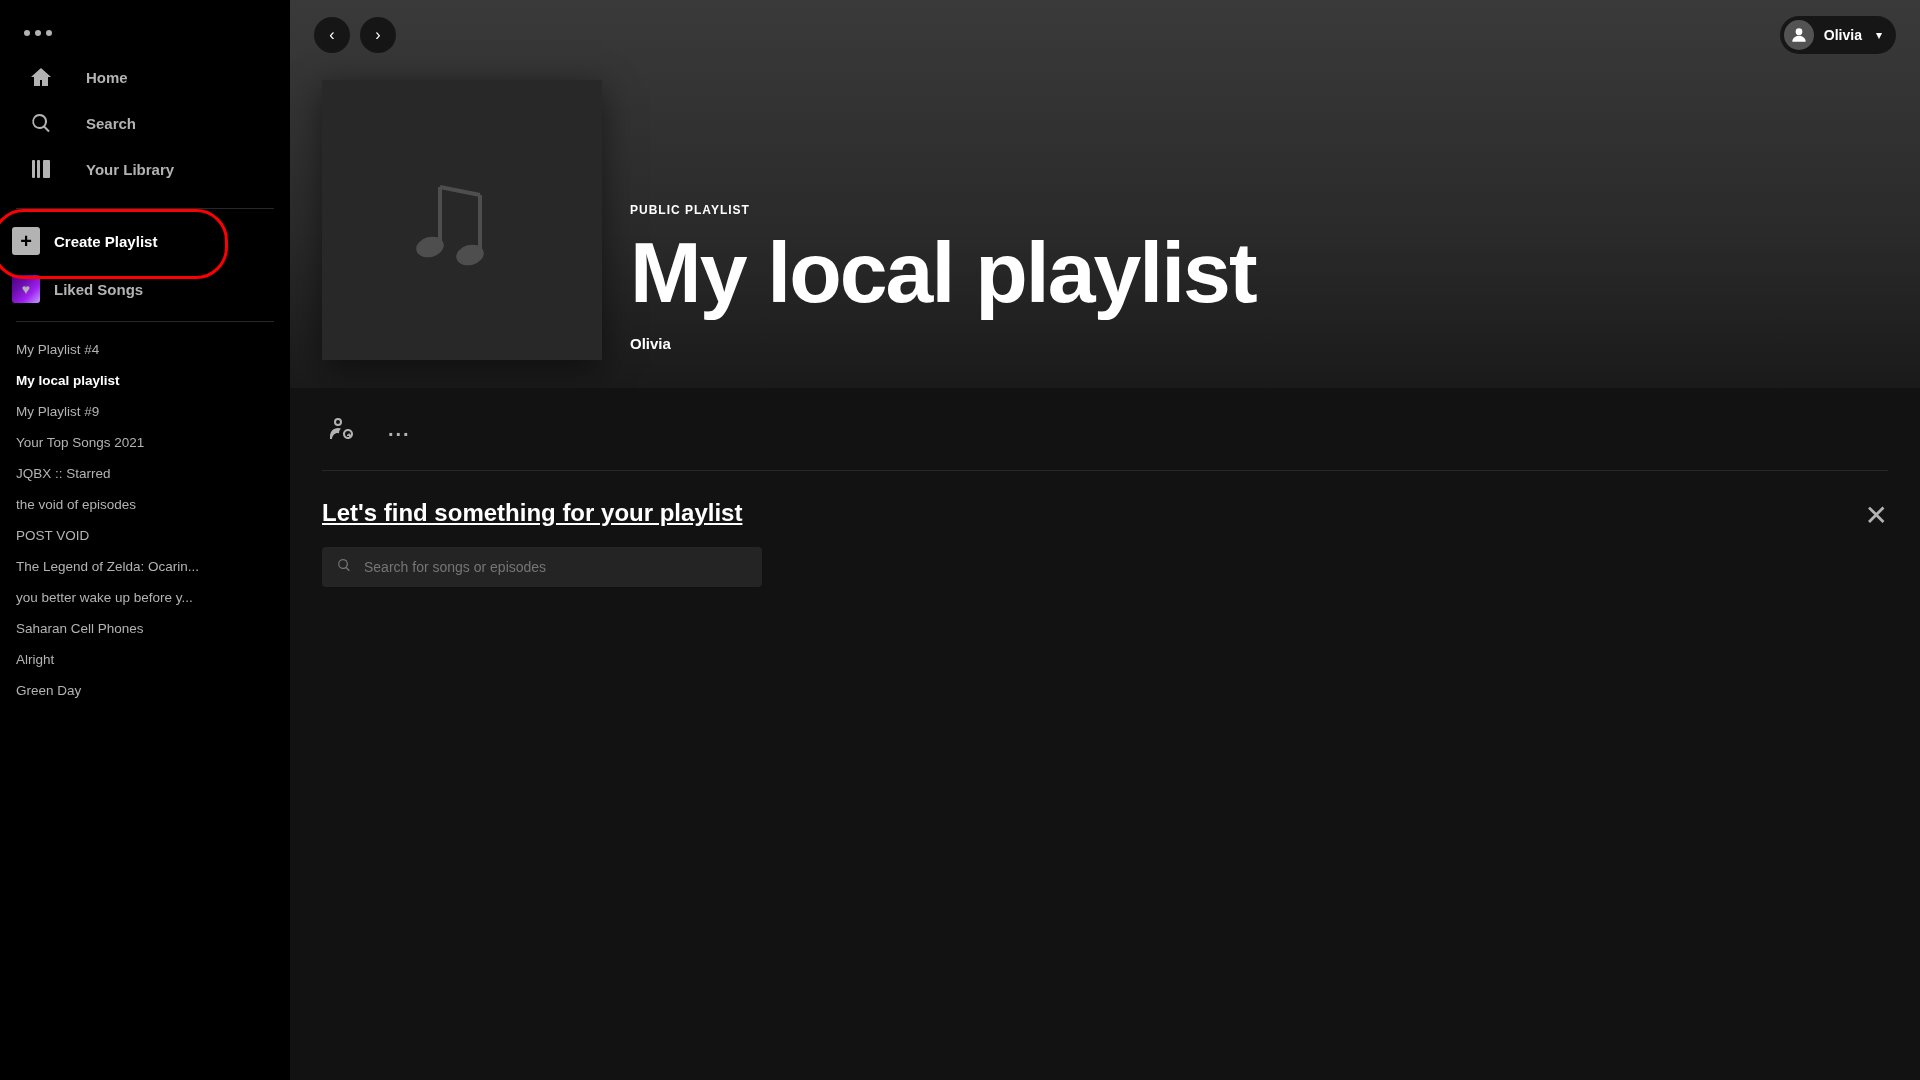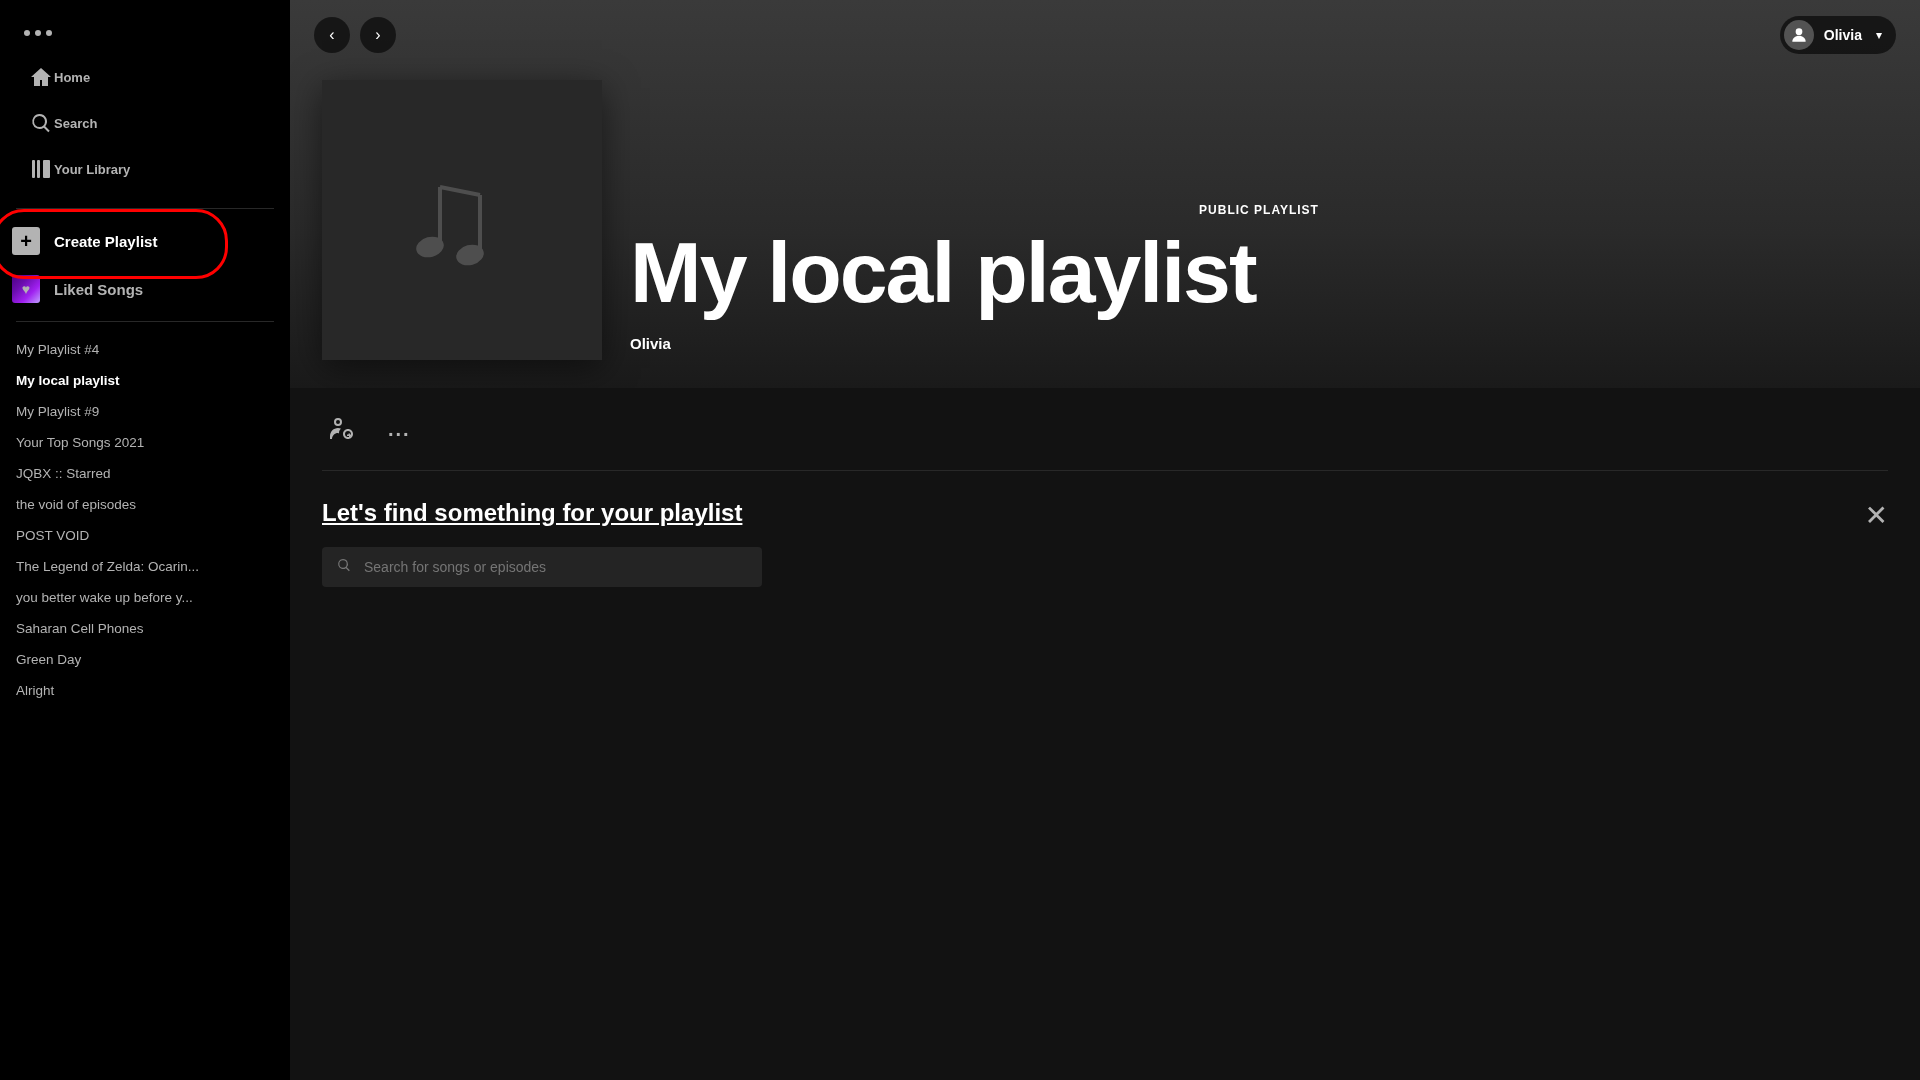--- a/index.html
+++ b/index.html
@@ -37,25 +37,25 @@
     .dot {
       width: 6px;
       height: 6px;
       background: #b3b3b3;
       border-radius: 50%;
     }
 
     .nav-item {
       display: flex;
       align-items: center;
-      gap: 0;
+      gap: 32px;
       padding: 10px 12px;
       cursor: pointer;
       color: #b3b3b3;
-      font-size: 13px;
+      font-size: 15px;
       font-weight: 600;
       border-radius: 4px;
     }
     .nav-item .nav-icon {
       width: 26px;
       height: 26px;
       display: flex;
       align-items: center;
       justify-content: center;
     }
@@ -253,21 +253,20 @@
       flex: 1;
       padding-bottom: 8px;
     }
     .playlist-type {
       font-size: 12px;
       font-weight: 700;
       text-transform: uppercase;
       letter-spacing: 1px;
       color: #fff;
       margin-bottom: 12px;
-      text-align: center;
     }
     .playlist-title {
       font-size: 86px;
       font-weight: 900;
       color: #fff;
       line-height: 1;
       margin-bottom: 20px;
       letter-spacing: -2px;
     }
     .playlist-owner {
@@ -428,22 +427,22 @@
     <div class="playlist-item">My Playlist #4</div>
     <div class="playlist-item active">My local playlist</div>
     <div class="playlist-item">My Playlist #9</div>
     <div class="playlist-item">Your Top Songs 2021</div>
     <div class="playlist-item">JQBX :: Starred</div>
     <div class="playlist-item">the void of episodes</div>
     <div class="playlist-item">POST VOID</div>
     <div class="playlist-item">The Legend of Zelda: Ocarin...</div>
     <div class="playlist-item">you better wake up before y...</div>
     <div class="playlist-item">Saharan Cell Phones</div>
+    <div class="playlist-item">Alright</div>
     <div class="playlist-item">Green Day</div>
-    <div class="playlist-item">Alright</div>
   </div>
 </div>
 
 <div id="main">
 
   <div class="top-bar">
     <div class="nav-arrows">
       <button class="nav-arrow">‹</button>
       <button class="nav-arrow">›</button>
     </div>

